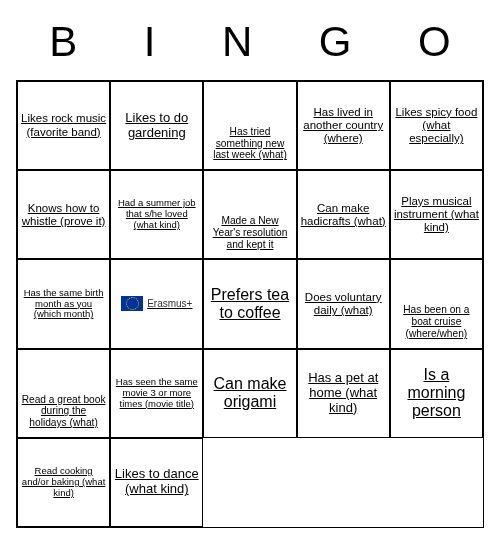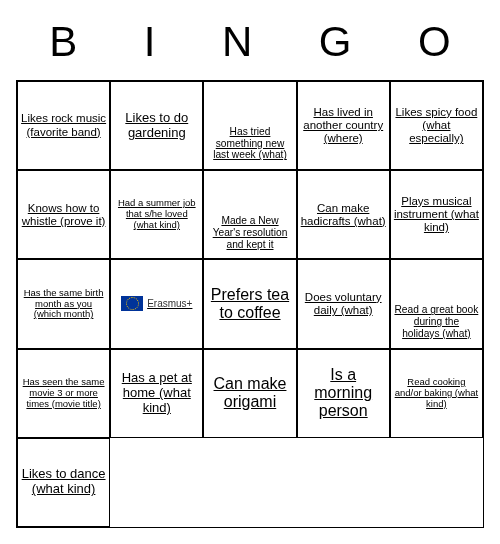--- a/index.html
+++ b/index.html
@@ -73,32 +73,35 @@
         <div class="flag"></div>
         <span class="erasmus">Erasmus+</span>
       </div>
     </div>
     <div class="cell">
         <span class="fs-lg">Prefers tea to coffee</span>
       </div>
     <div class="cell">
         <span class="fs-sm">Does voluntary daily (what)</span>
       </div>
+    <div class="cell">
+        <span class="fs-xs">Has been on a boat cruise (where/when)</span>
+      </div>
 
     <div class="cell">
         <span class="fs-xs">Read a great book during the holidays (what)</span>
       </div>
     <div class="cell">
         <span class="fs-xxs">Has seen the same movie 3 or more times (movie title)</span>
       </div>
     <div class="cell">
-        <span class="fs-md">Has a pet at home (what kind)</span>
+        <span class="fs-lg">Can make origami</span>
       </div>
     <div class="cell">
-        <span class="fs-lg">Can make origami</span>
+        <span class="fs-md">Has a pet at home (what kind)</span>
       </div>
     <div class="cell">
         <span class="fs-lg">Is a morning person</span>
       </div>
 
     <div class="cell">
         <span class="fs-xxs">Read cooking and/or baking (what kind)</span>
       </div>
     <div class="cell">
         <span class="fs-md">Likes to dance (what kind)</span>

